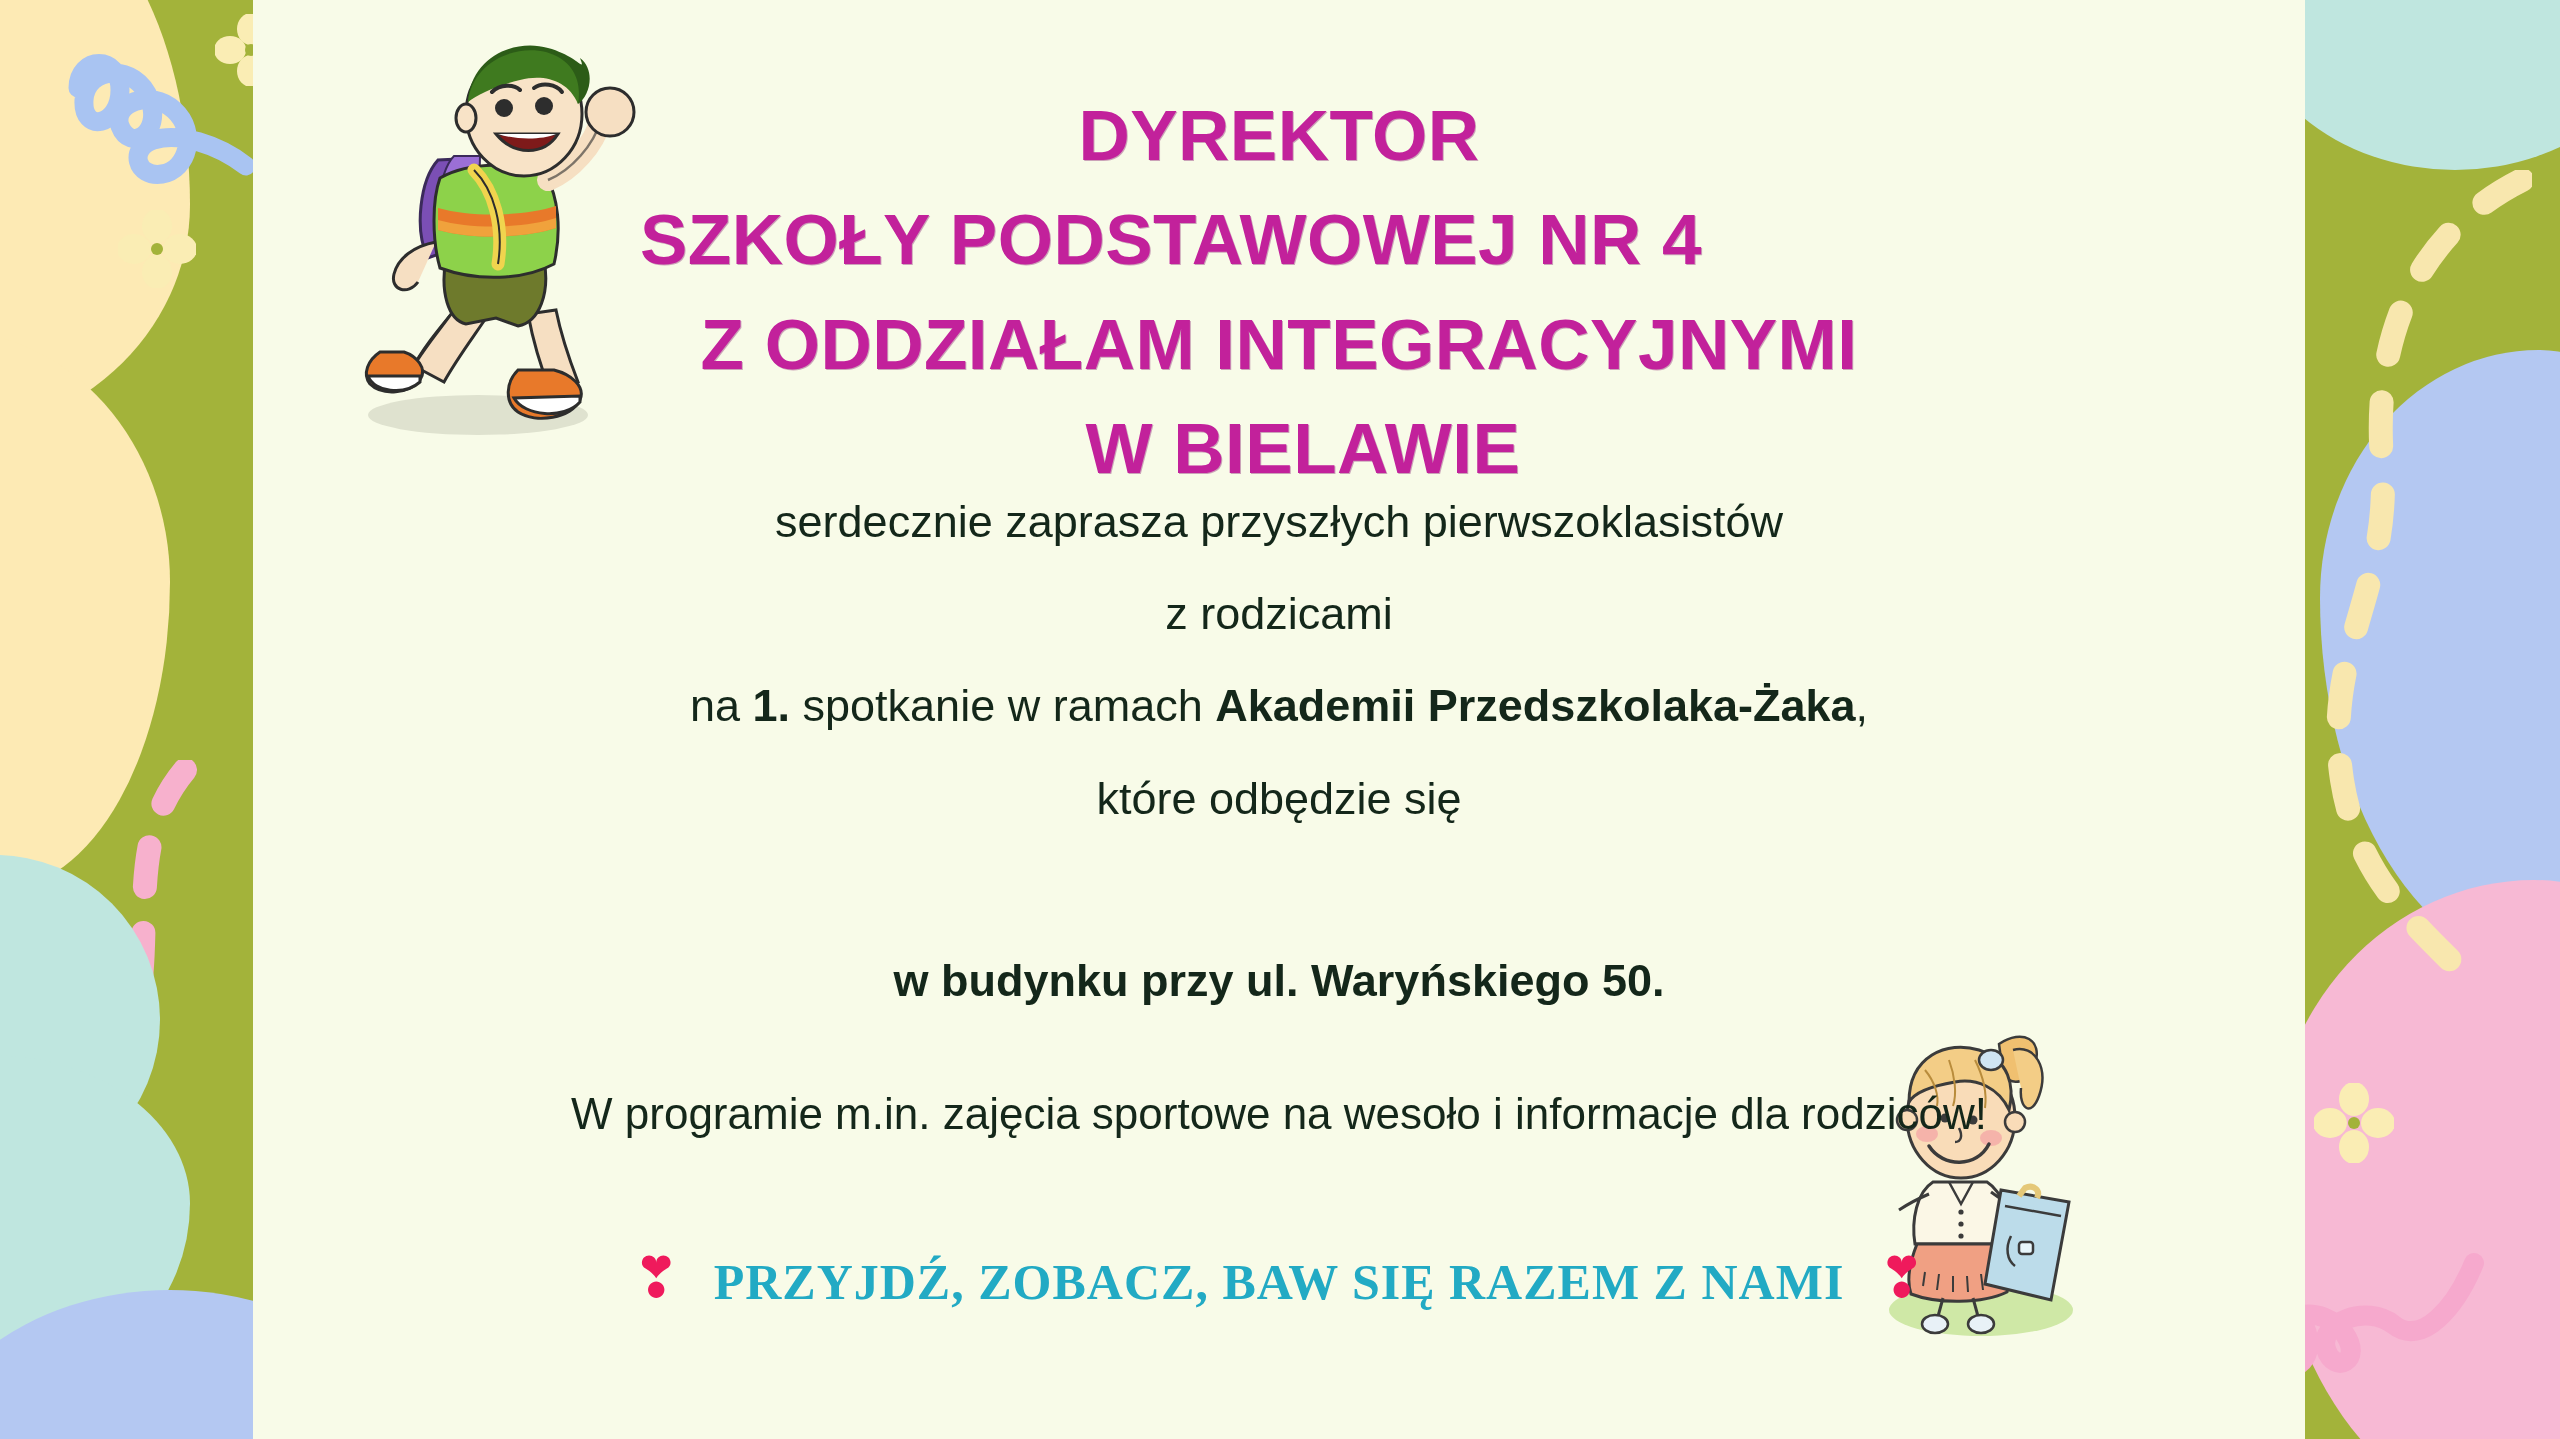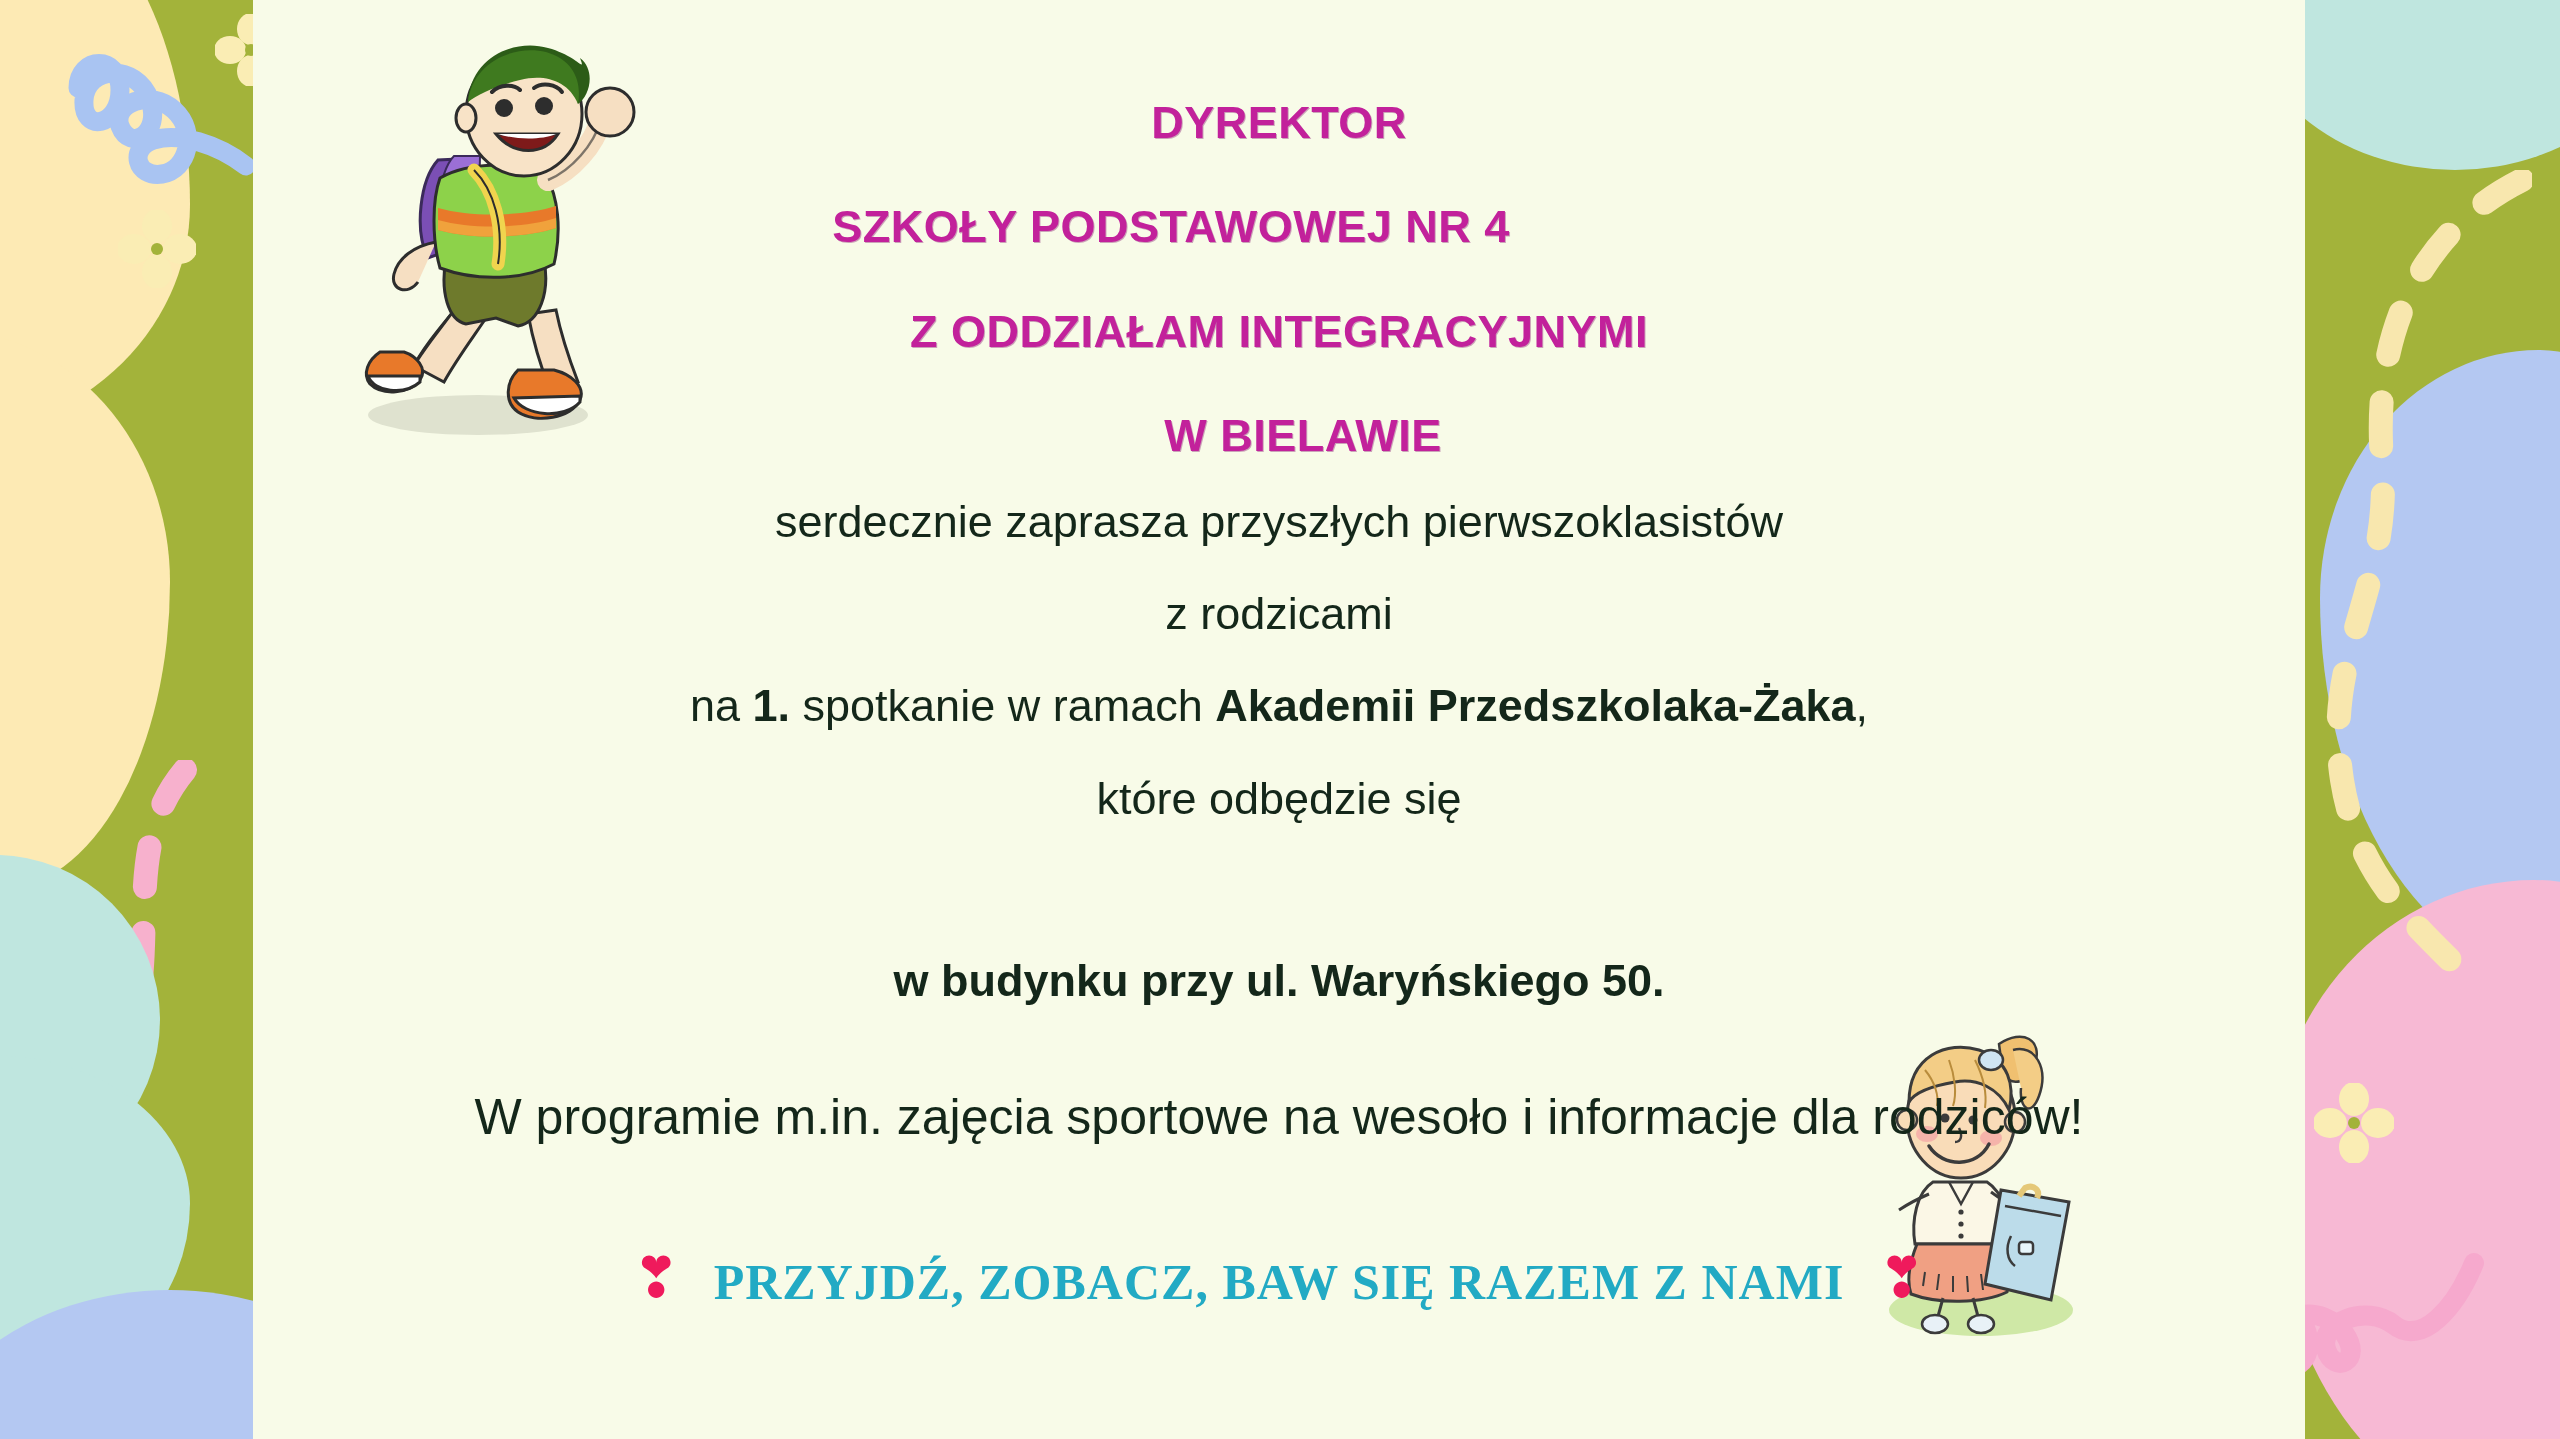--- a/index.html
+++ b/index.html
@@ -87,21 +87,21 @@
   #girl{left:1620px;top:1010px;width:230px;height:330px;}
 
   
   #content{
     position:absolute;left:0;top:0;width:2052px;height:1439px;
     text-align:center;
   }
   .headline{
     color:#c2219b;
     font-weight:bold;
-    font-size:45px;
+    font-size:71px;
     letter-spacing:.5px;
     line-height:1.0;
     text-shadow:1px 1px 0 rgba(120,0,95,.35);
     text-align:center;
   }
   #h1{position:absolute;left:0;top:100px;width:2052px;}
   #h2{position:absolute;left:0;top:204px;width:1836px;}
   #h3{position:absolute;left:0;top:309px;width:2052px;}
   #h4{position:absolute;left:0;top:413px;width:2052px;margin-left:24px;}
 
@@ -111,21 +111,21 @@
     line-height:1.05;
     font-weight:normal;
   }
   .body-line b{font-weight:bold;}
   #b1{position:absolute;left:0;top:498px;width:2052px;}
   #b2{position:absolute;left:0;top:590px;width:2052px;}
   #b3{position:absolute;left:0;top:682px;width:2052px;}
   #b4{position:absolute;left:0;top:775px;width:2052px;}
   #b5{position:absolute;left:0;top:865px;width:2052px;font-weight:bold;}
   #b6{position:absolute;left:0;top:957px;width:2052px;font-weight:bold;}
-  #b7{position:absolute;left:0;top:1091px;width:2052px;font-size:50px;}
+  #b7{position:absolute;left:0;top:1091px;width:2052px;font-size:44px;}
 
   #tagline{
     position:absolute;left:0;top:1253px;width:2052px;
     display:flex;align-items:center;justify-content:center;gap:34px;
   }
   #tagline .tag-text{
     color:#22aac4;
     font-family:"Liberation Serif", serif;
     font-weight:bold;
     font-size:50px;

